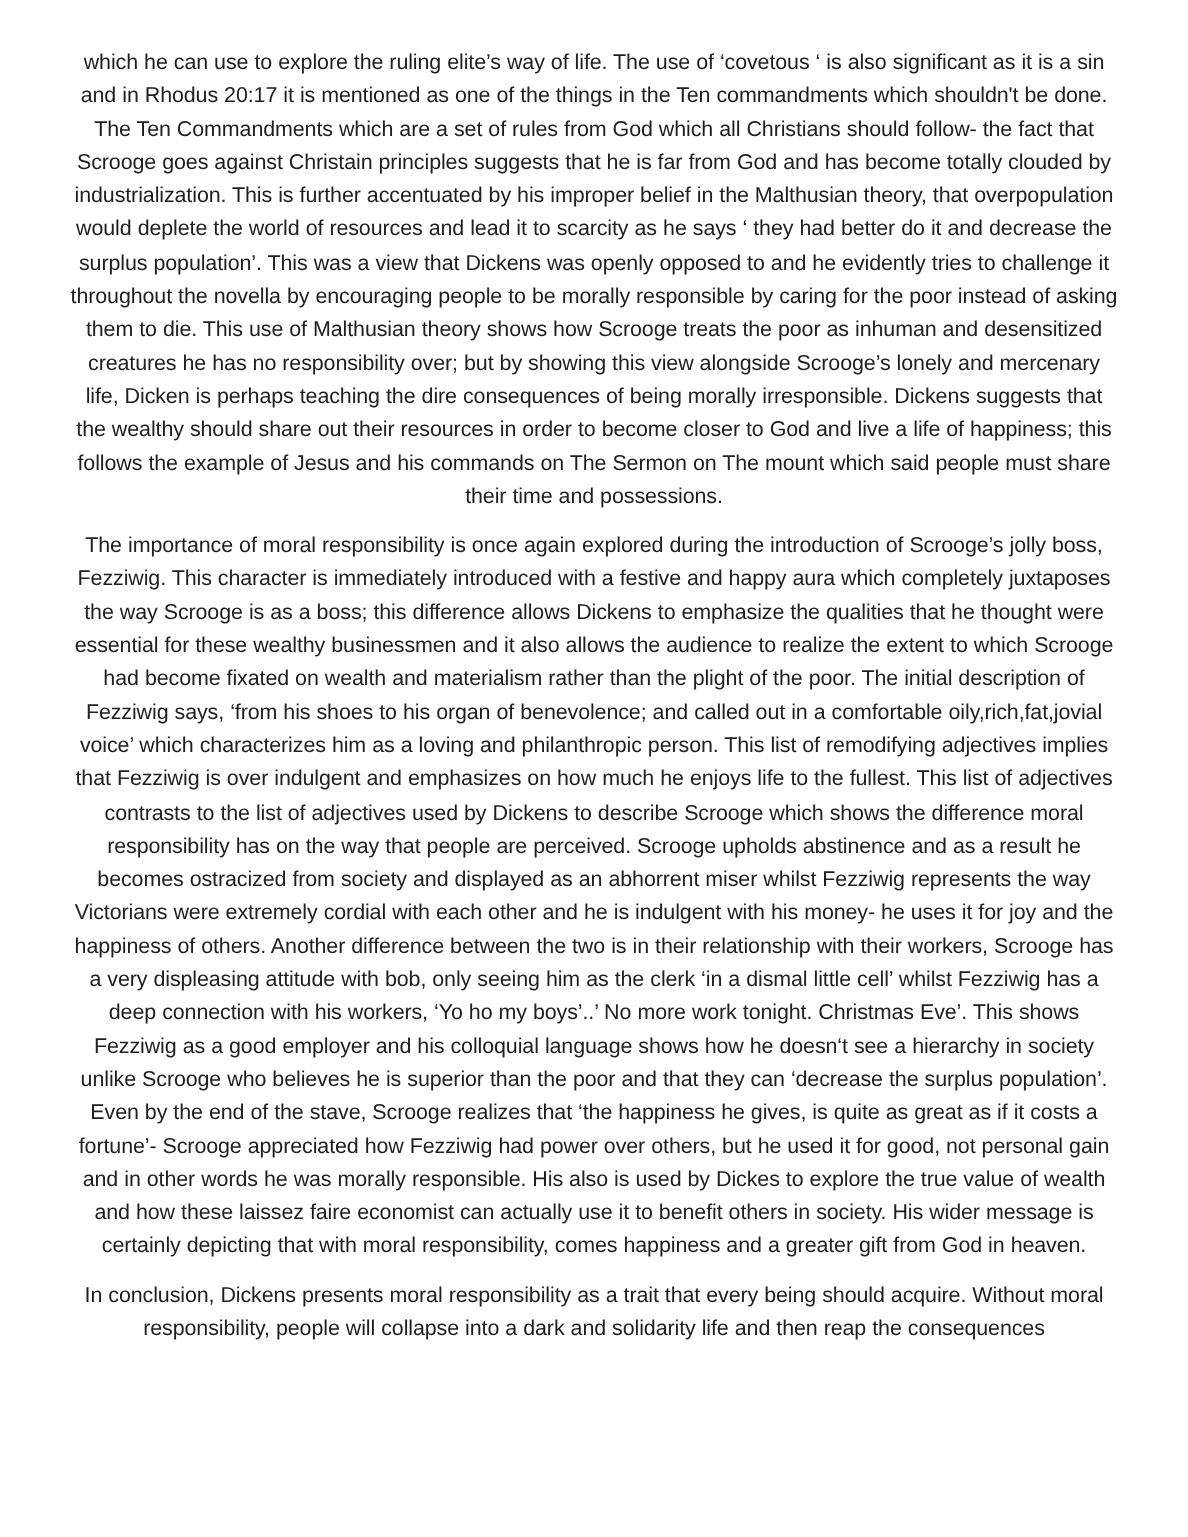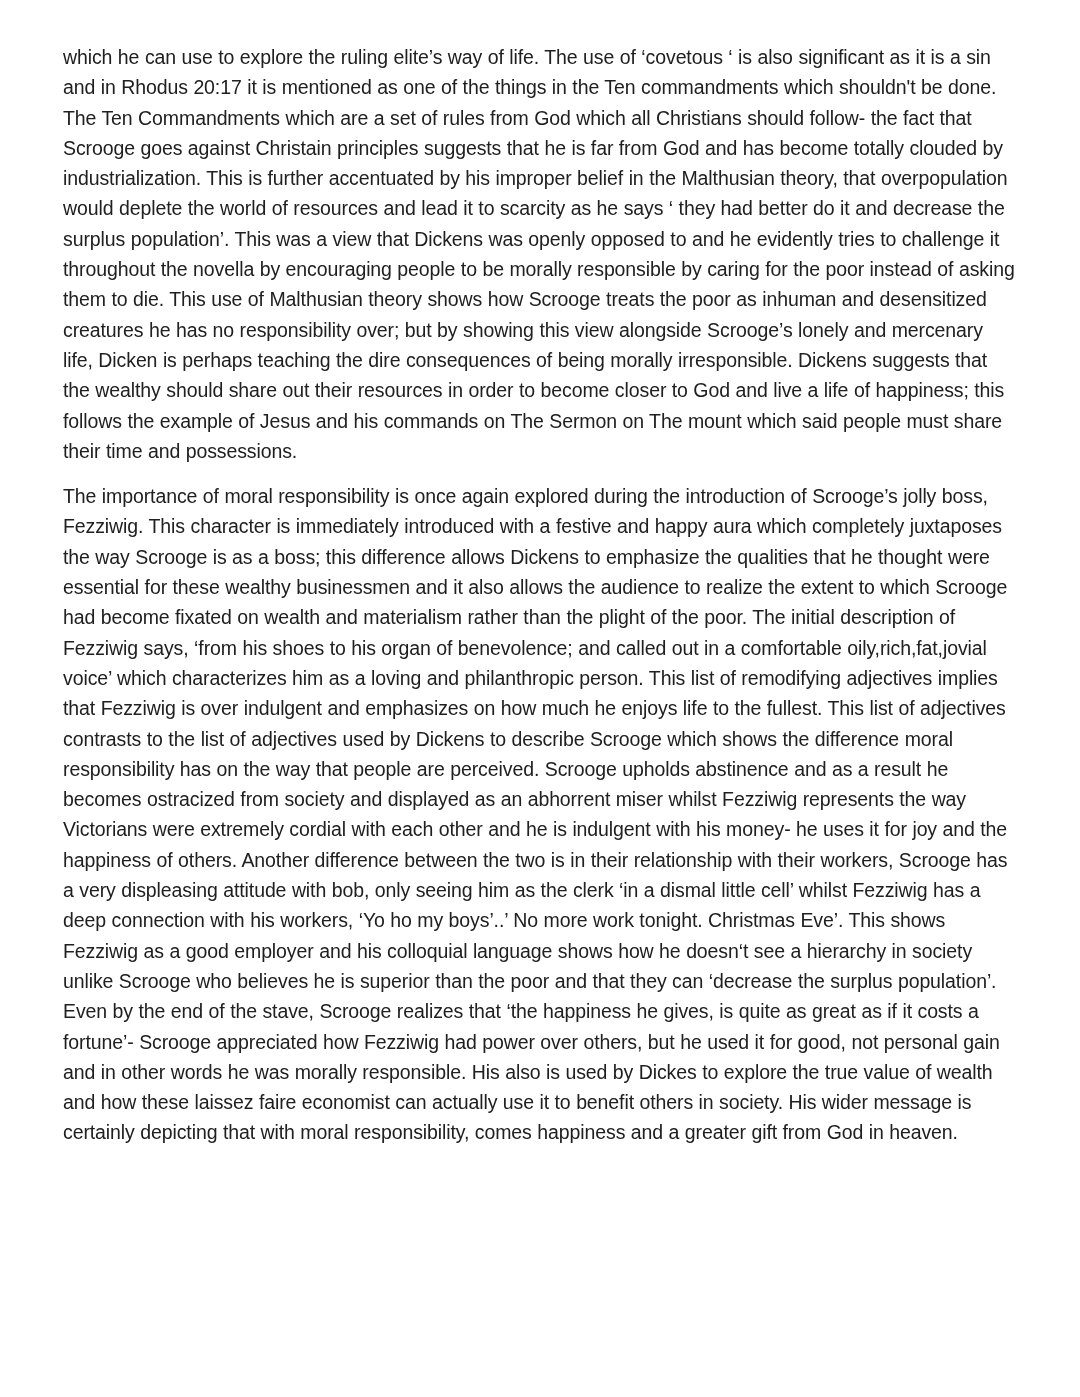--- a/index.html
+++ b/index.html
@@ -16,24 +16,25 @@
     padding: 42px 63px 0 63px;
     overflow: hidden;
     font-family: "Liberation Sans", "DejaVu Sans", sans-serif;
     color: #202020;
   }
   .essay-paragraph {
     margin: 0 0 15px 0;
     font-size: 19.5px;
     line-height: 30.3px;
     letter-spacing: -0.1px;
-    text-align: left;
+    text-align: center;
     color: #202020;
     word-spacing: 0.2px;
   }
 </style>
 </head>
 <body>
 
 <div class="page">
   <p class="essay-paragraph">which he can use to explore the ruling elite’s way of life. The use of ‘covetous ‘ is also significant as it is a sin and in Rhodus 20:17 it is mentioned as one of the things in the Ten commandments which shouldn't be done. The Ten Commandments which are a set of rules from God which all Christians should follow- the fact that Scrooge goes against Christain principles suggests that he is far from God and has become totally clouded by industrialization. This is further accentuated by his improper belief in the Malthusian theory, that overpopulation would deplete the world of resources and lead it to scarcity as he says ‘ they had better do it and decrease the surplus population’. This was a view that Dickens was openly opposed to and he evidently tries to challenge it throughout the novella by encouraging people to be morally responsible by caring for the poor instead of asking them to die. This use of Malthusian theory shows how Scrooge treats the poor as inhuman and desensitized creatures he has no responsibility over; but by showing this view alongside Scrooge’s lonely and mercenary life, Dicken is perhaps teaching the dire consequences of being morally irresponsible. Dickens suggests that the wealthy should share out their resources in order to become closer to God and live a life of happiness; this follows the example of Jesus and his commands on The Sermon on The mount which said people must share their time and possessions.</p>
   <p class="essay-paragraph">The importance of moral responsibility is once again explored during the introduction of Scrooge’s jolly boss, Fezziwig. This character is immediately introduced with a festive and happy aura which completely juxtaposes the way Scrooge is as a boss; this difference allows Dickens to emphasize the qualities that he thought were essential for these wealthy businessmen and it also allows the audience to realize the extent to which Scrooge had become fixated on wealth and materialism rather than the plight of the poor. The initial description of Fezziwig says, ‘from his shoes to his organ of benevolence; and called out in a comfortable oily,rich,fat,jovial voice’ which characterizes him as a loving and philanthropic person. This list of remodifying adjectives implies that Fezziwig is over indulgent and emphasizes on how much he enjoys life to the fullest. This list of adjectives contrasts to the list of adjectives used by Dickens to describe Scrooge which shows the difference moral responsibility has on the way that people are perceived. Scrooge upholds abstinence and as a result he becomes ostracized from society and displayed as an abhorrent miser whilst Fezziwig represents the way Victorians were extremely cordial with each other and he is indulgent with his money- he uses it for joy and the happiness of others. Another difference between the two is in their relationship with their workers, Scrooge has a very displeasing attitude with bob, only seeing him as the clerk ‘in a dismal little cell’ whilst Fezziwig has a deep connection with his workers, ‘Yo ho my boys’..’ No more work tonight. Christmas Eve’. This shows Fezziwig as a good employer and his colloquial language shows how he doesn‘t see a hierarchy in society unlike Scrooge who believes he is superior than the poor and that they can ‘decrease the surplus population’. Even by the end of the stave, Scrooge realizes that ‘the happiness he gives, is quite as great as if it costs a fortune’- Scrooge appreciated how Fezziwig had power over others, but he used it for good, not personal gain and in other words he was morally responsible. His also is used by Dickes to explore the true value of wealth and how these laissez faire economist can actually use it to benefit others in society. His wider message is certainly depicting that with moral responsibility, comes happiness and a greater gift from God in heaven.</p>
+  <p class="essay-paragraph">In conclusion, Dickens presents moral responsibility as a trait that every being should acquire. Without moral responsibility, people will collapse into a dark and solidarity life and then reap the consequences</p>
 </div>
 
 </body></html>

